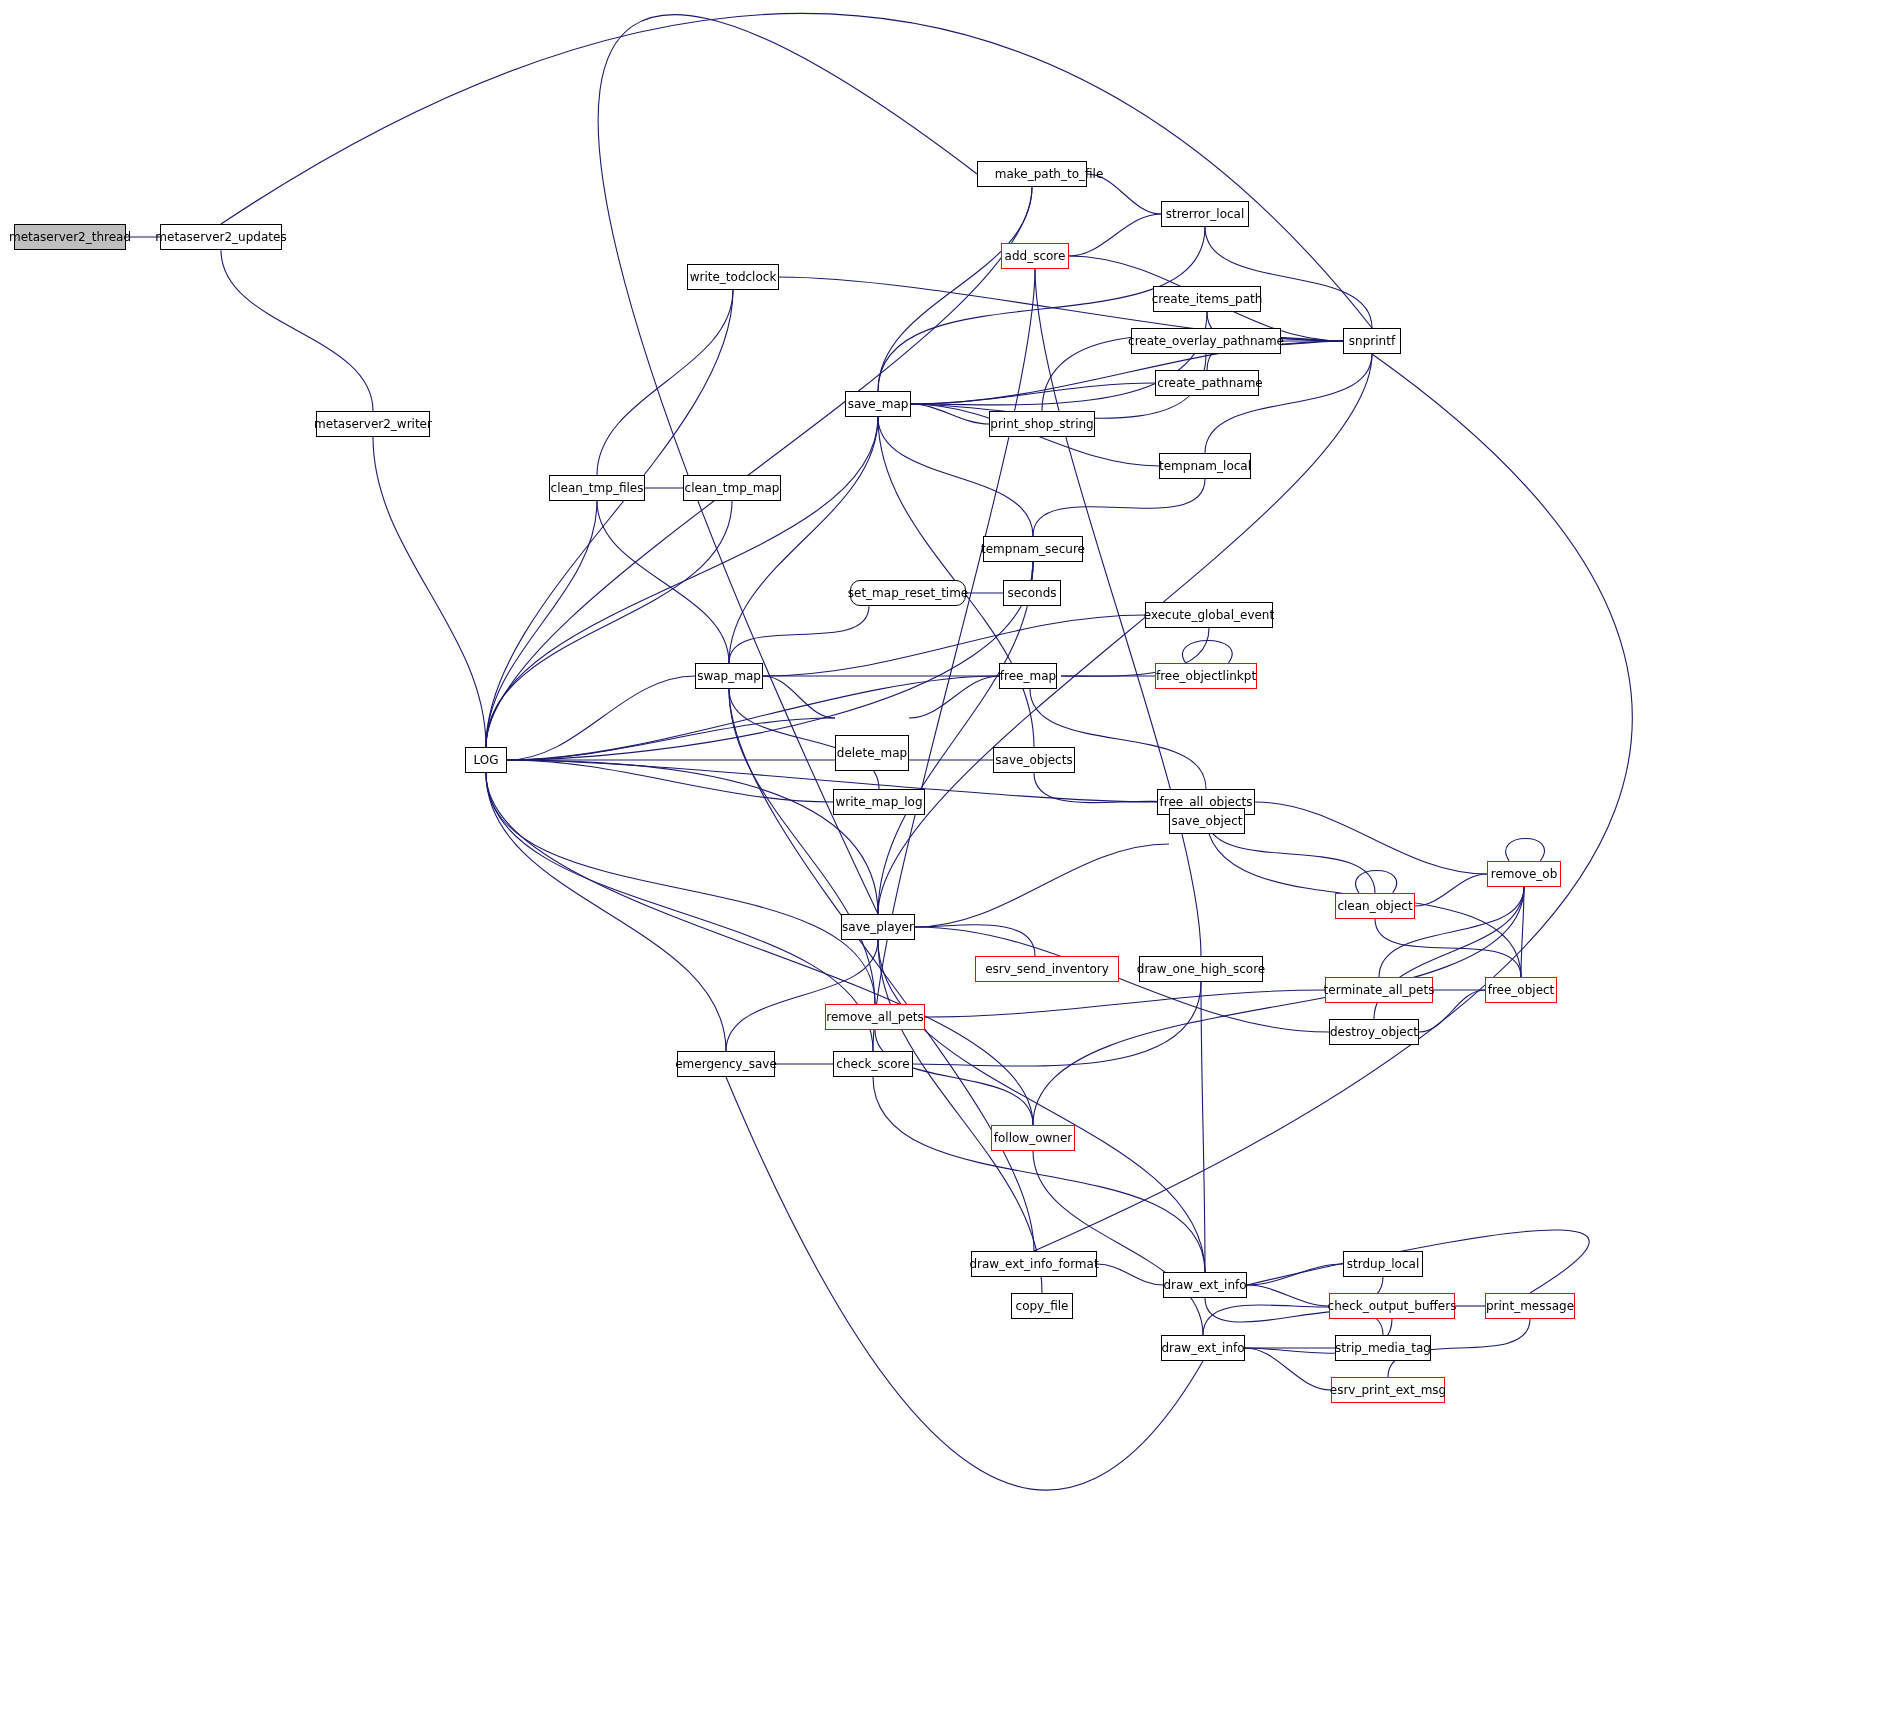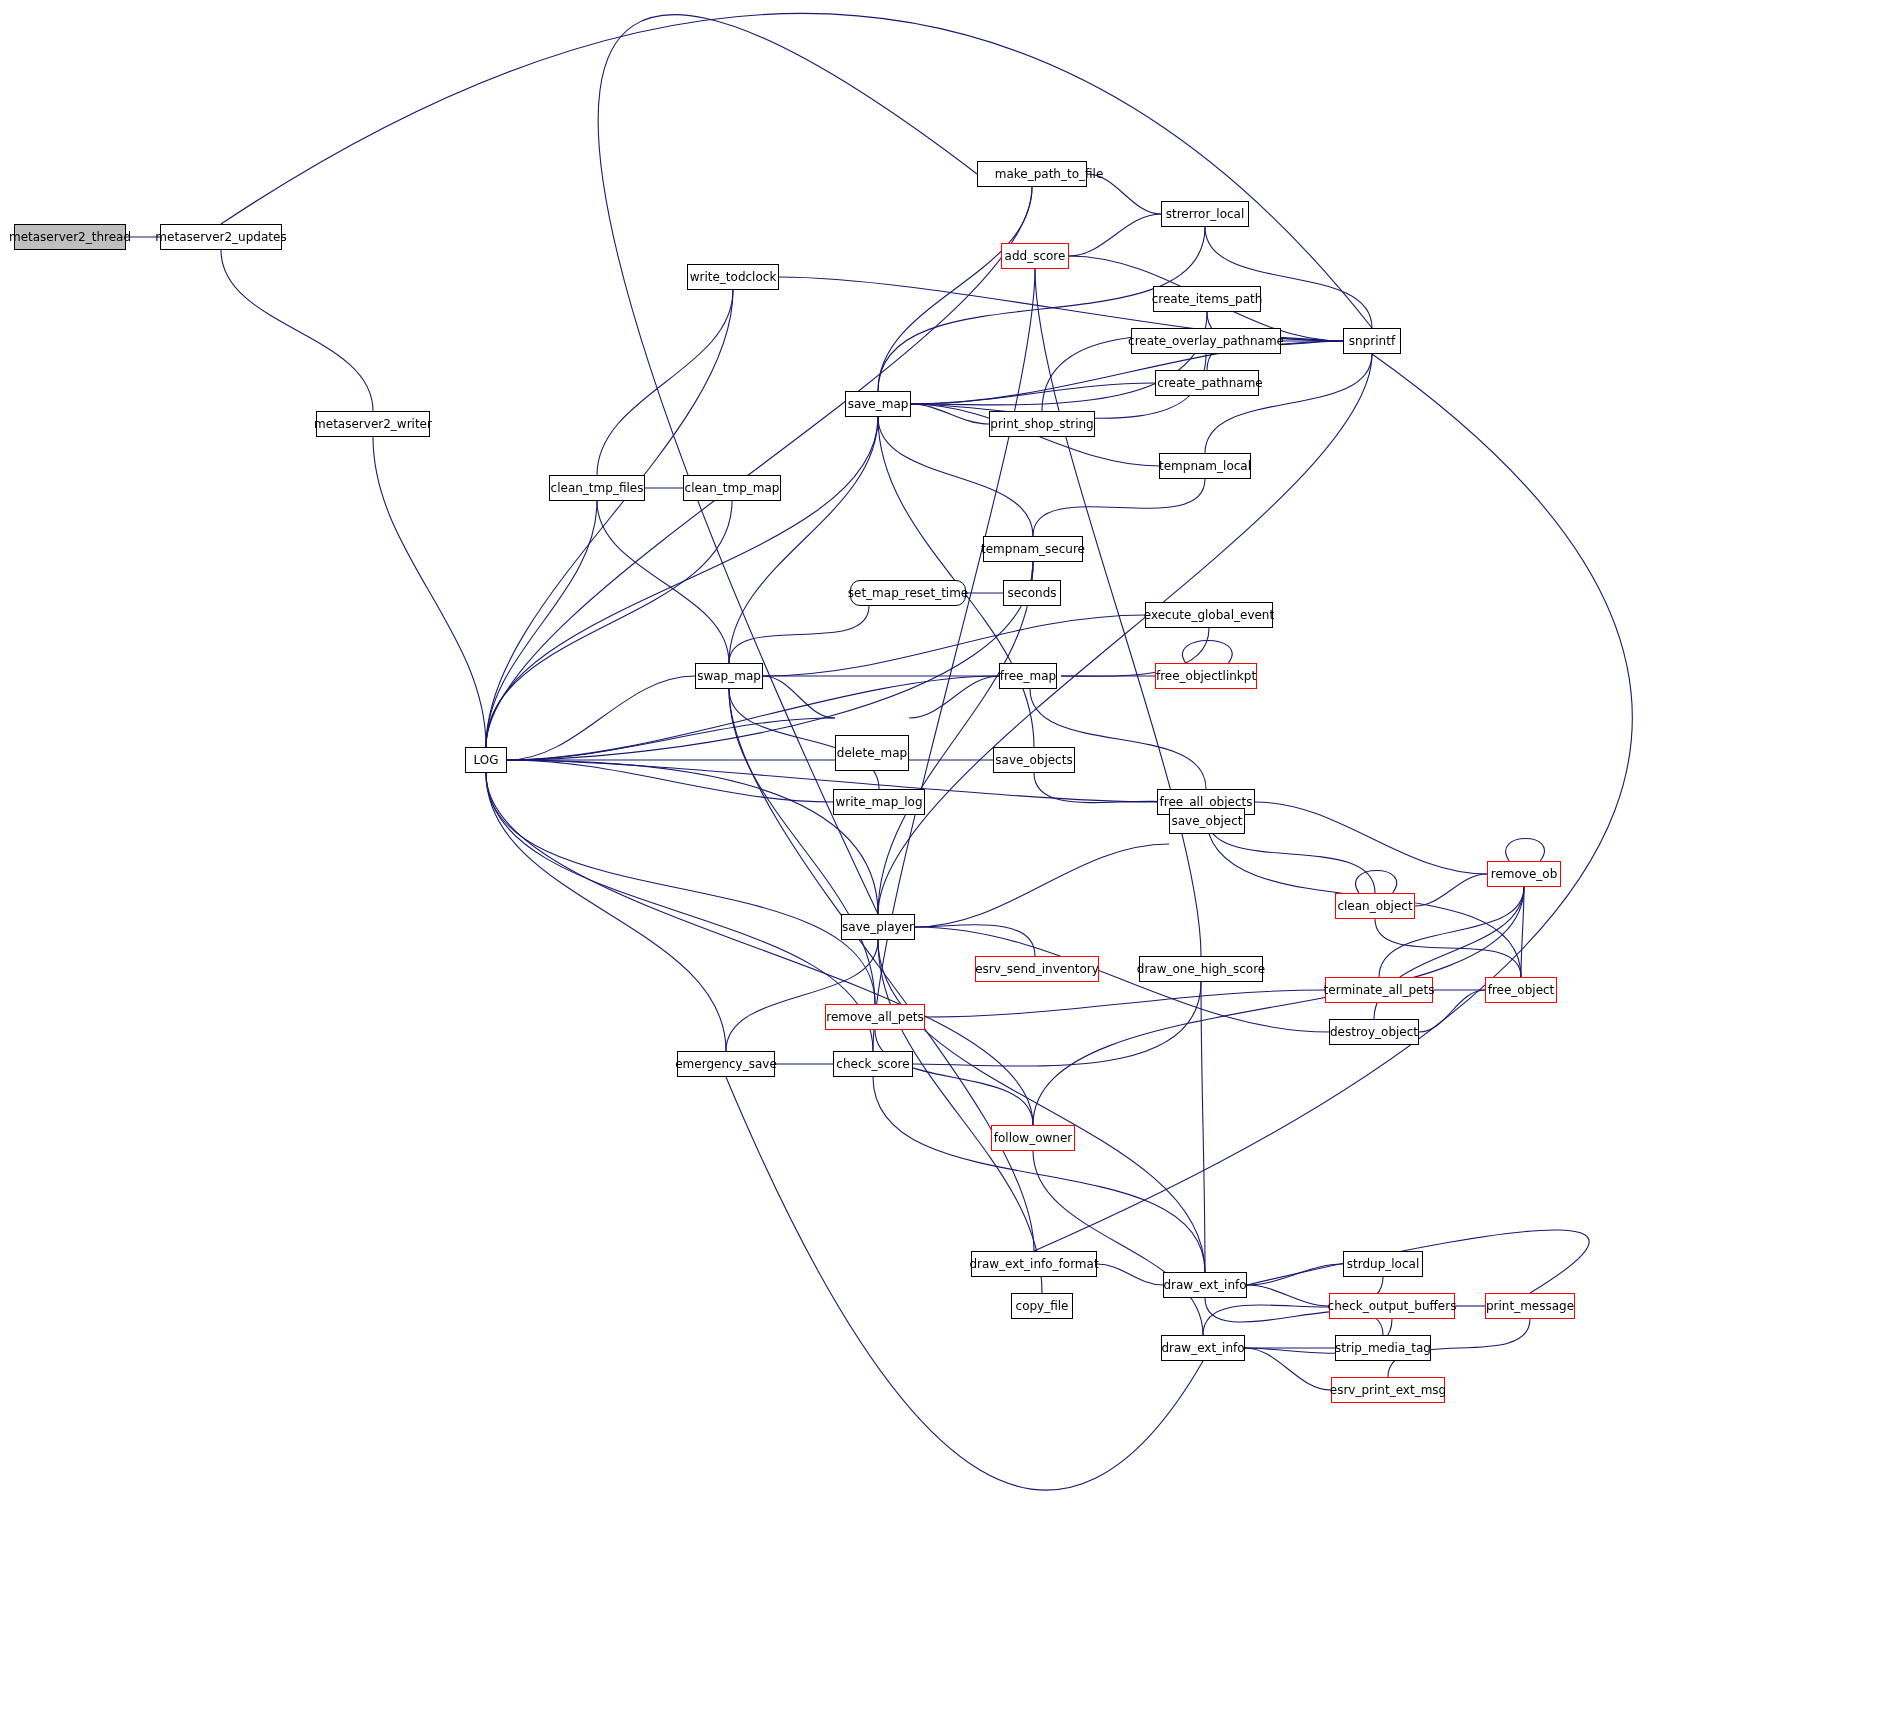--- a/index.html
+++ b/index.html
@@ -164,21 +164,21 @@
       <div class="node red" style="left: 1155px; top: 663px; width: 102px; height: 26px; border-color: rgb(255, 0, 0);">free_objectlinkpt</div>
       <div class="node" style="left: 835px; top: 735px; width: 74px; height: 36px; border-color: rgb(0, 0, 0);">delete_map</div>
       <div class="node" style="left: 465px; top: 747px; width: 42px; height: 26px; border-color: rgb(0, 0, 0);">LOG</div>
       <div class="node" style="left: 993px; top: 747px; width: 82px; height: 26px; border-color: rgb(0, 0, 0);">save_objects</div>
       <div class="node" style="left: 1157px; top: 789px; width: 98px; height: 26px; border-color: rgb(0, 0, 0);">free_all_objects</div>
       <div class="node" style="left: 833px; top: 789px; width: 92px; height: 26px; border-color: rgb(0, 0, 0);">write_map_log</div>
       <div class="node" style="left: 1169px; top: 808px; width: 76px; height: 26px; border-color: rgb(0, 0, 0);">save_object</div>
       <div class="node red" style="left: 1487px; top: 861px; width: 74px; height: 26px; border-color: rgb(255, 0, 0);">remove_ob</div>
       <div class="node red" style="left: 1335px; top: 893px; width: 80px; height: 26px; border-color: rgb(255, 0, 0);">clean_object</div>
       <div class="node" style="left: 841px; top: 914px; width: 74px; height: 26px; border-color: rgb(0, 0, 0);">save_player</div>
-      <div class="node red" style="left: 975px; top: 956px; width: 124px; height: 26px; border-color: rgb(255, 0, 0);">esrv_send_inventory</div>
+      <div class="node red" style="left: 975px; top: 956px; width: 144px; height: 26px; border-color: rgb(255, 0, 0);">esrv_send_inventory</div>
       <div class="node" style="left: 1139px; top: 956px; width: 124px; height: 26px; border-color: rgb(0, 0, 0);">draw_one_high_score</div>
       <div class="node red" style="left: 1325px; top: 977px; width: 108px; height: 26px; border-color: rgb(255, 0, 0);">terminate_all_pets</div>
       <div class="node red" style="left: 1485px; top: 977px; width: 72px; height: 26px; border-color: rgb(255, 0, 0);">free_object</div>
       <div class="node red" style="left: 825px; top: 1004px; width: 100px; height: 26px; border-color: rgb(255, 0, 0);">remove_all_pets</div>
       <div class="node" style="left: 1329px; top: 1019px; width: 90px; height: 26px; border-color: rgb(0, 0, 0);">destroy_object</div>
       <div class="node" style="left: 677px; top: 1051px; width: 98px; height: 26px; border-color: rgb(0, 0, 0);">emergency_save</div>
       <div class="node" style="left: 833px; top: 1051px; width: 80px; height: 26px; border-color: rgb(0, 0, 0);">check_score</div>
       <div class="node red" style="left: 991px; top: 1125px; width: 84px; height: 26px; border-color: rgb(255, 0, 0);">follow_owner</div>
       <div class="node" style="left: 971px; top: 1251px; width: 126px; height: 26px; border-color: rgb(0, 0, 0);">draw_ext_info_format</div>
       <div class="node" style="left: 1163px; top: 1272px; width: 84px; height: 26px; border-color: rgb(0, 0, 0);">draw_ext_info</div>

